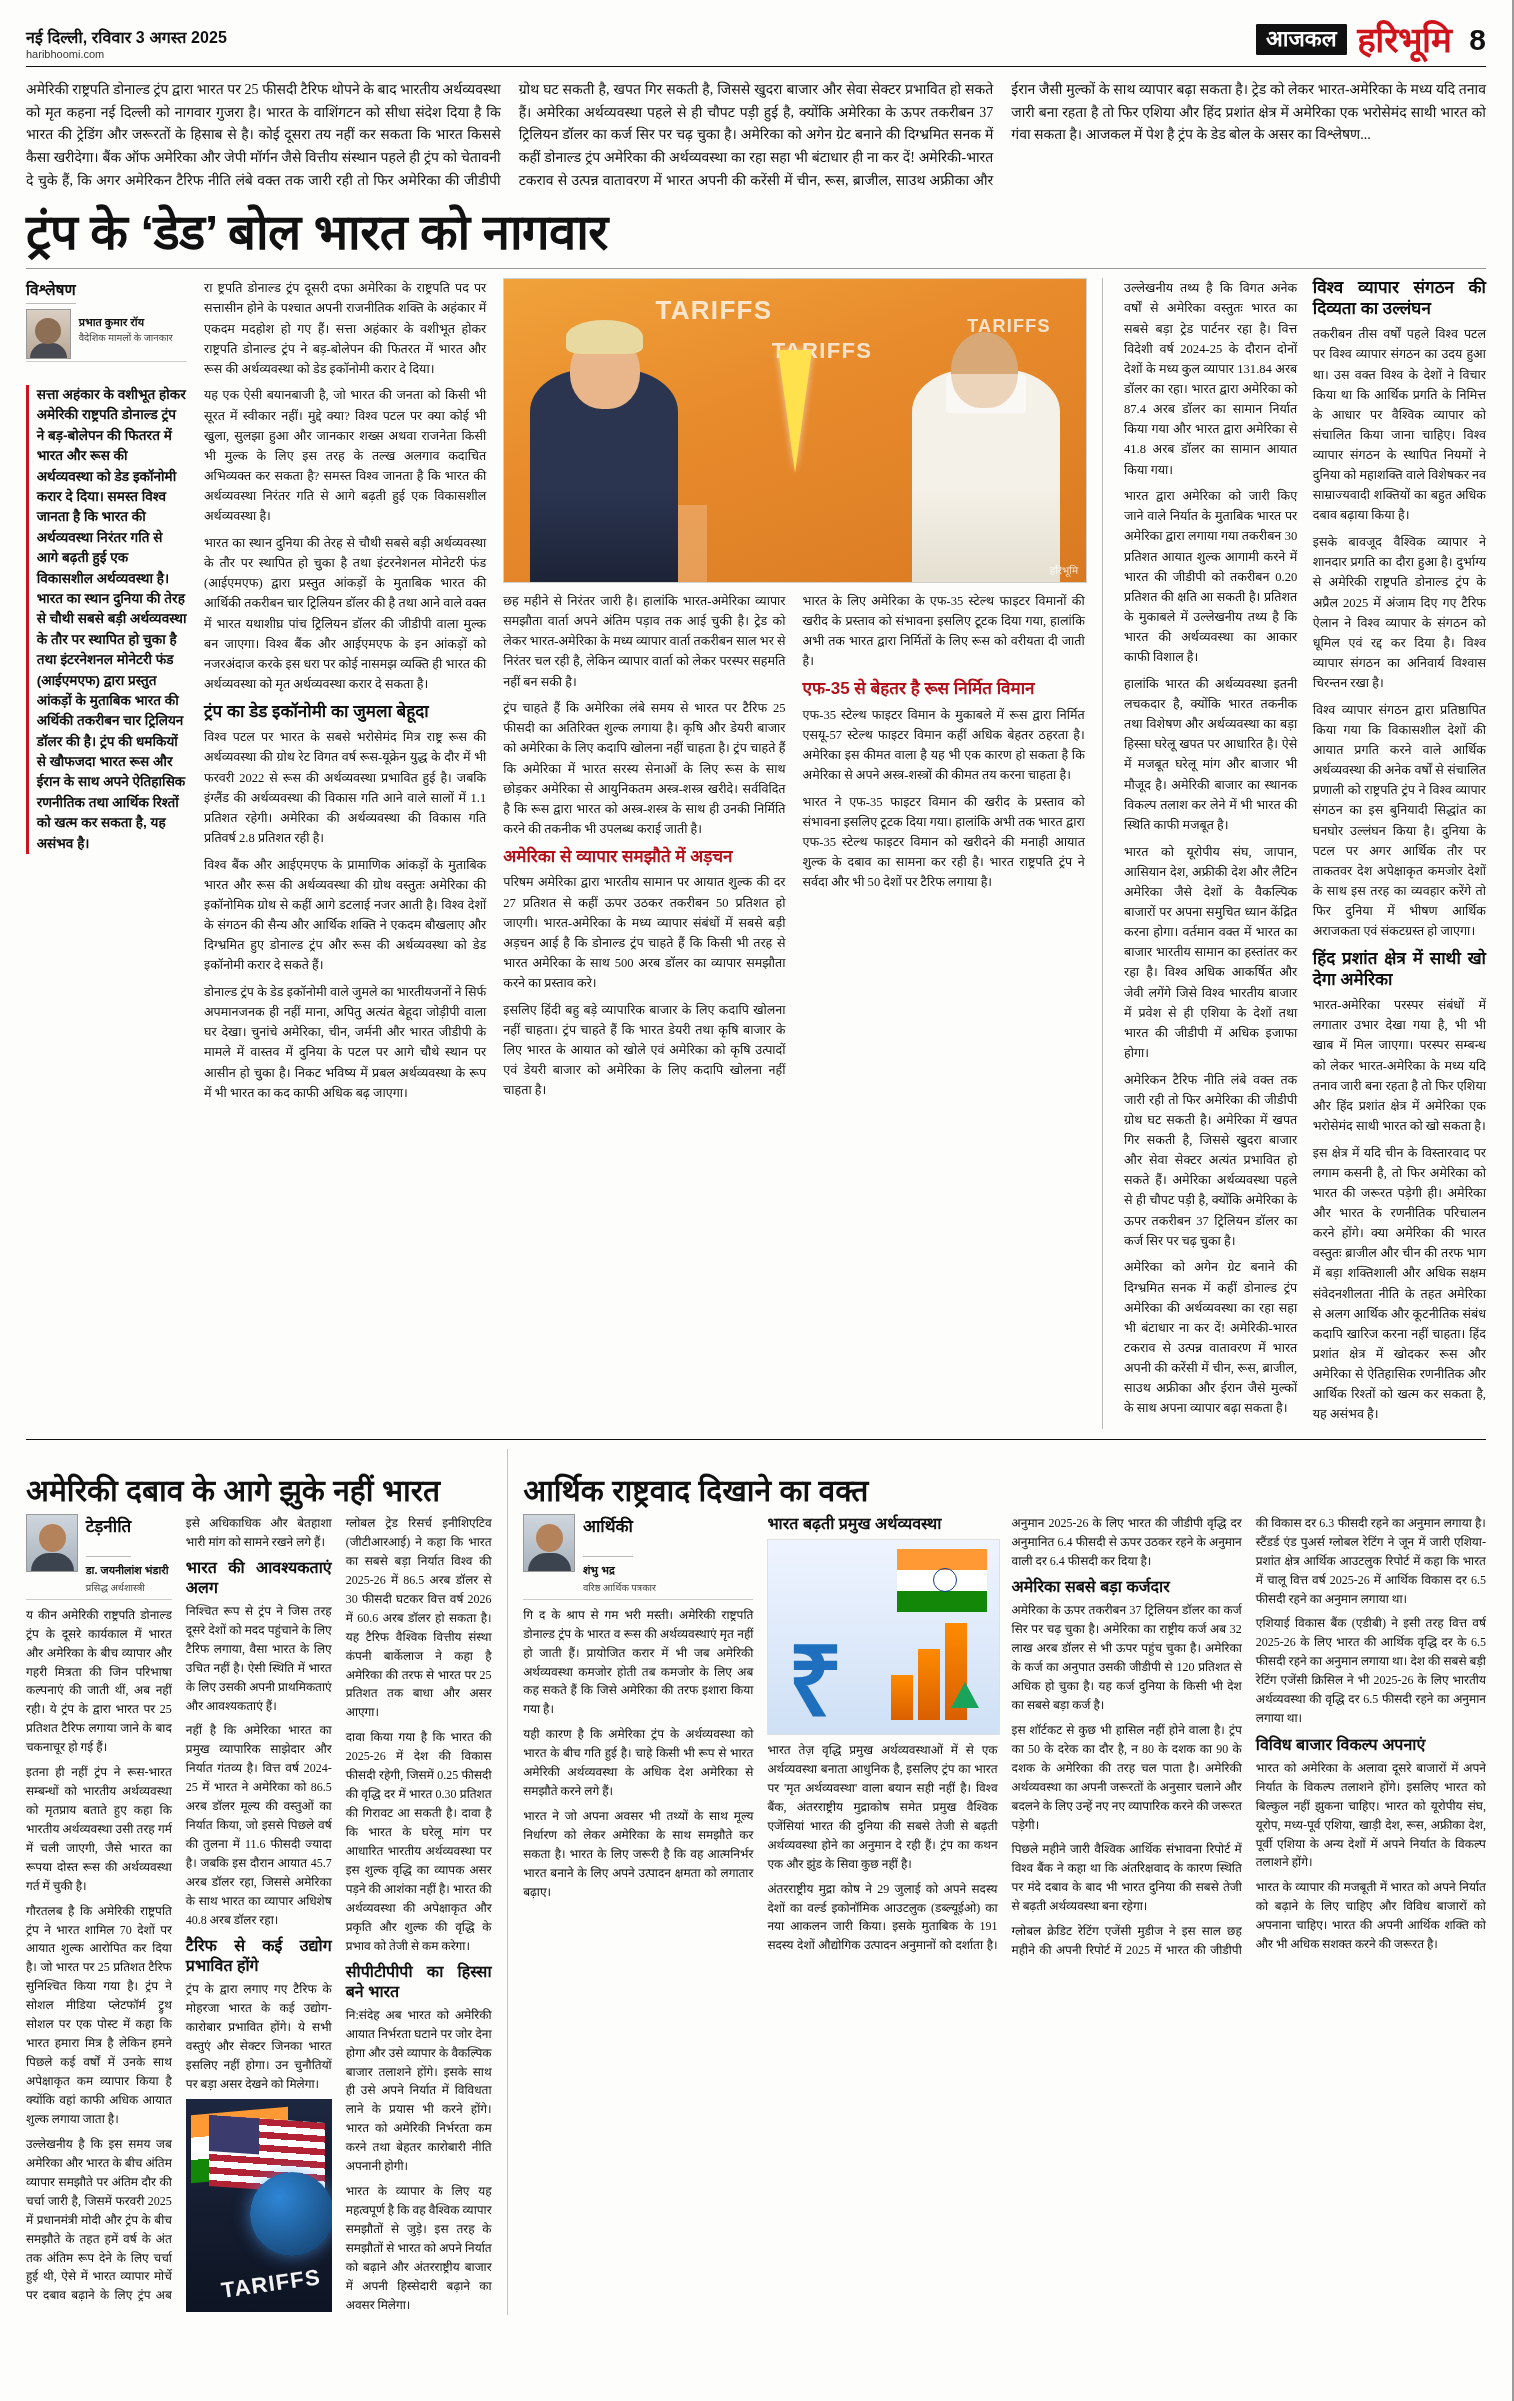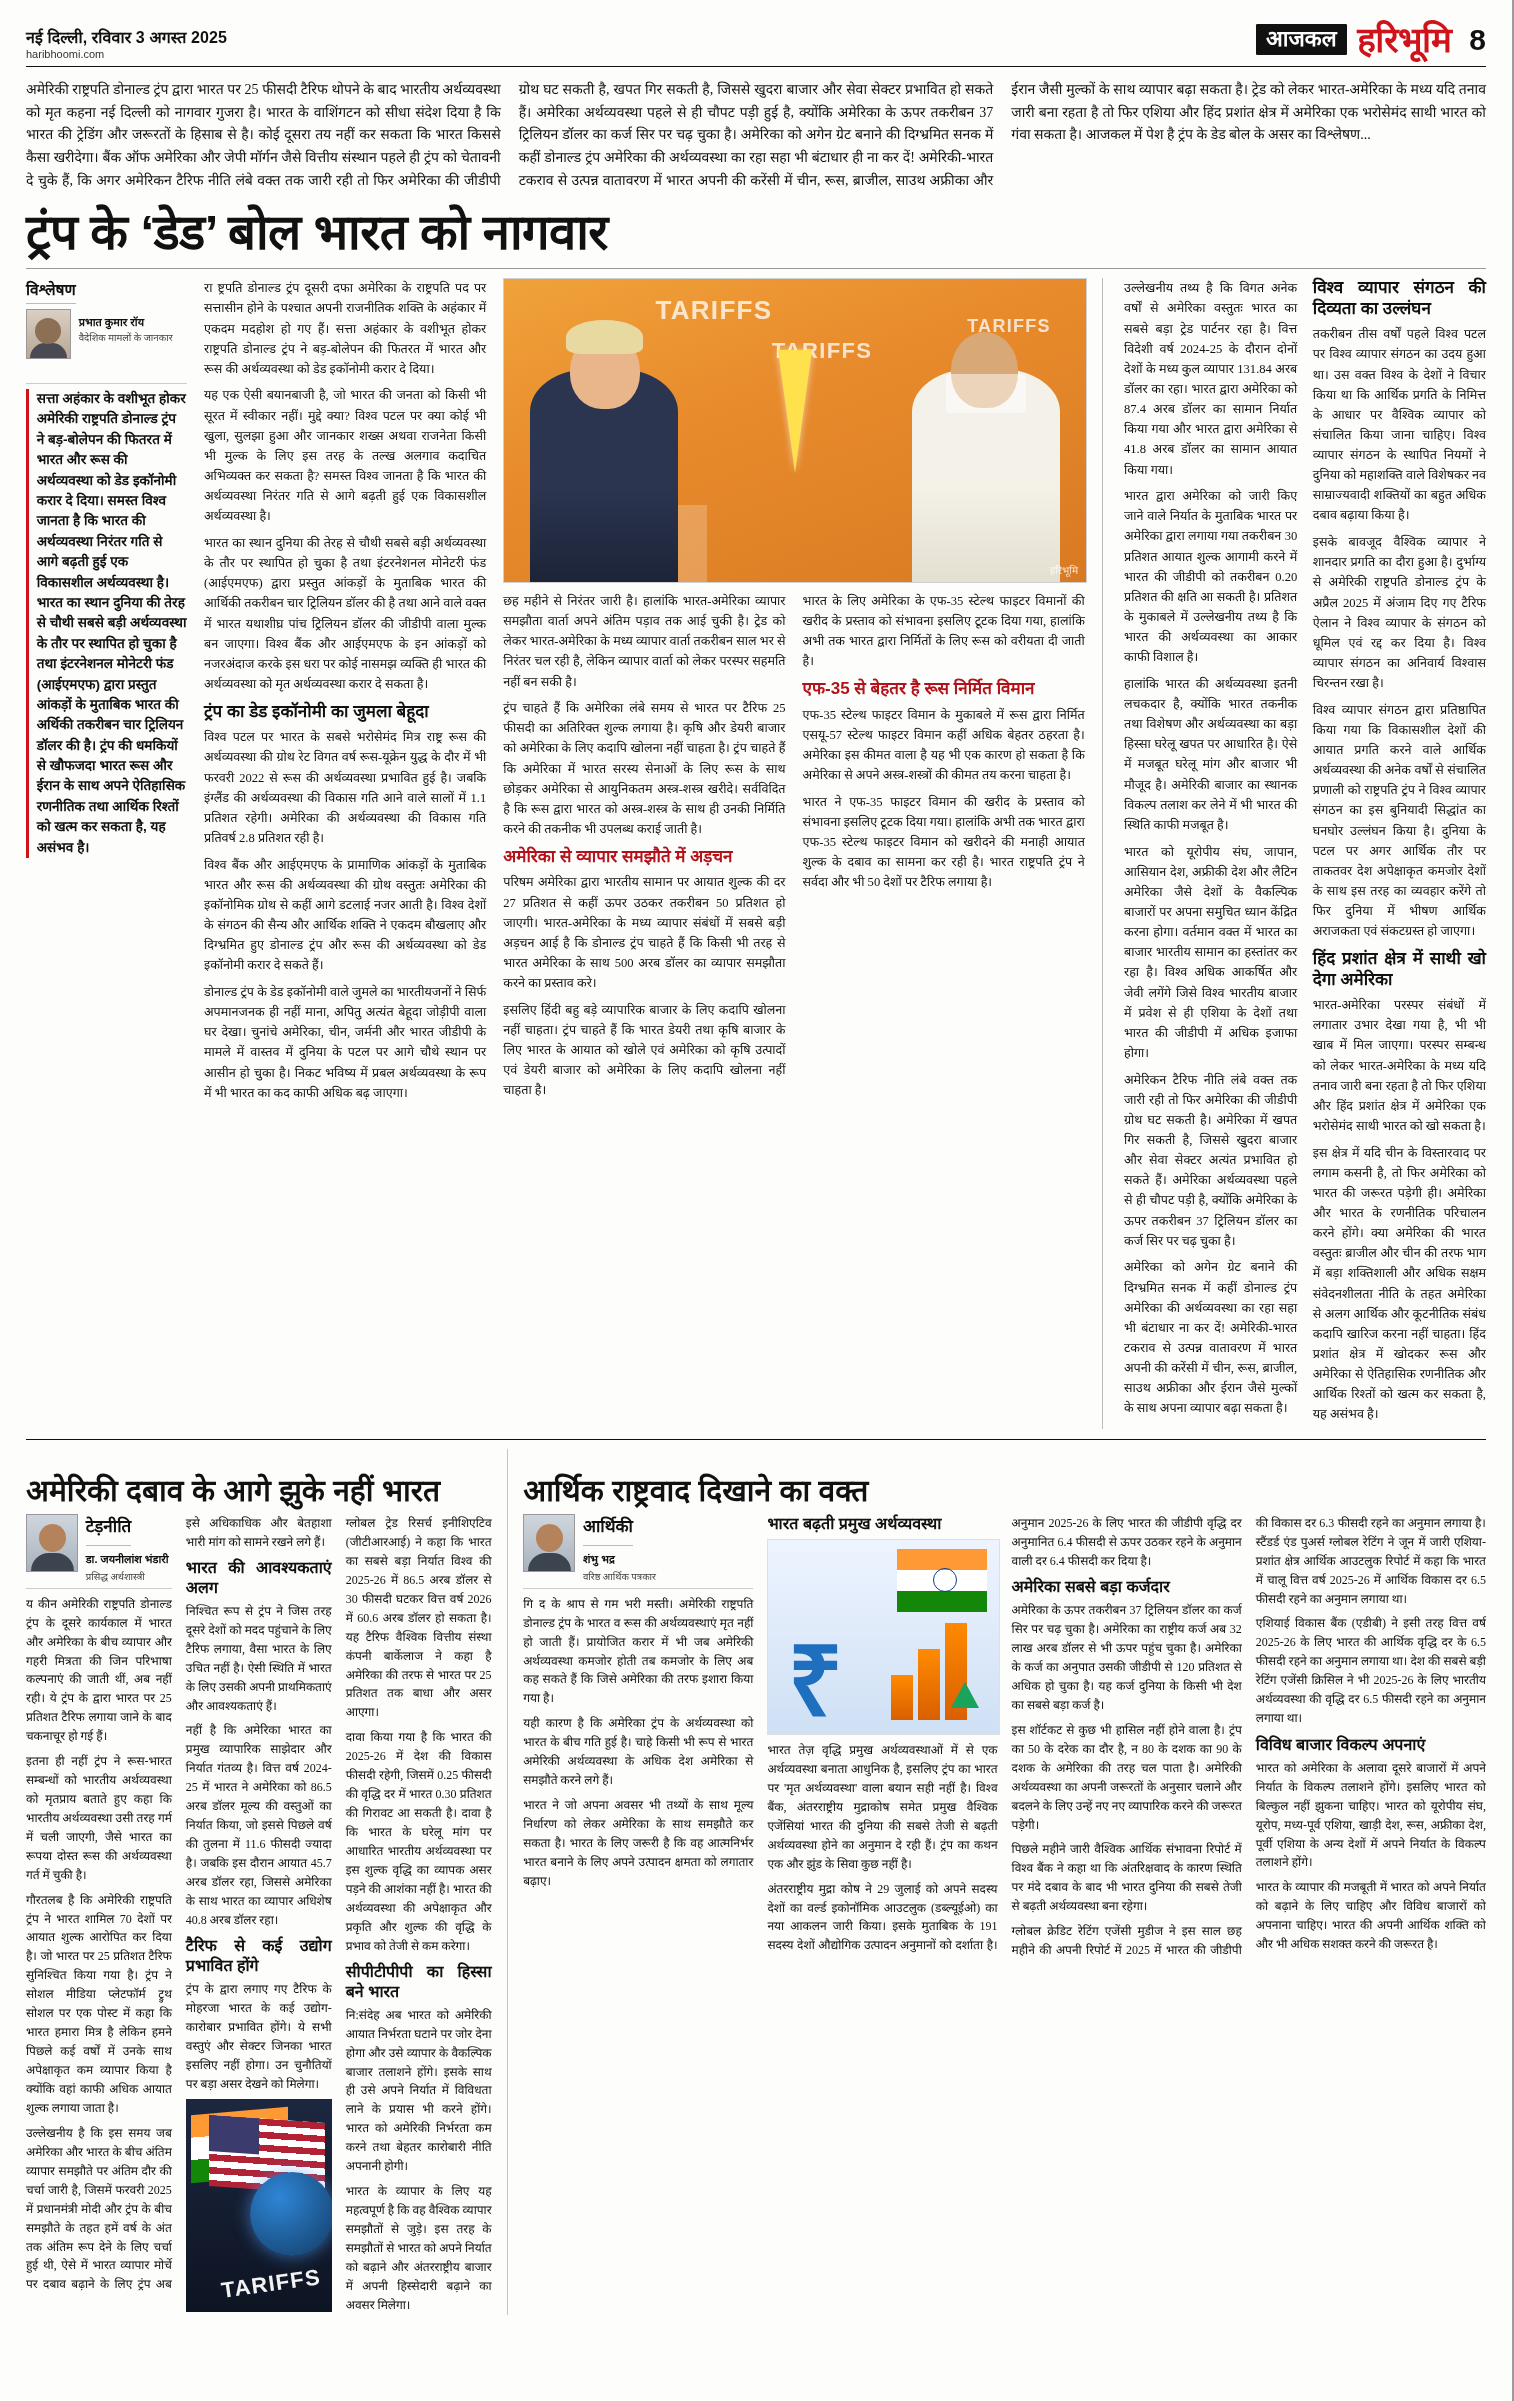--- a/index.html
+++ b/index.html
@@ -102,22 +102,22 @@
   .top-grid {
     display: grid;
     grid-template-columns: 161px 1fr 1fr 1fr 5.2px 362px;
     gap: 0 17px;
   }
   .vline { border-left: 0.6px solid #bbb; height: 100%; }
 
   
   .byline {
     border-bottom: 0.6px solid #ccc;
-    padding-bottom: 24px;
-    margin-bottom: 5px;
+    padding-bottom: 2px;
+    margin-bottom: 23px;
   }
   .byline-row { display: flex; gap: 7.7px; align-items: flex-start; }
   .avatar {
     width: 43px; height: 48px;
     background: linear-gradient(#d9cfc3, #b9a894);
     border: 0.6px solid #999;
     position: relative;
     overflow: hidden;
     flex: none;
   }
@@ -331,21 +331,21 @@
     left: 3.9px; bottom: 0;
     width: 43px; height: 18px;
     border-radius: 19.4px 19.4px 0 0;
     background: #3c4450;
   }
   .kicker2 {
     font-family: "Liberation Sans", sans-serif;
     font-size: 17px;
     font-weight: bold;
     border-bottom: 0.6px solid #bbb;
-    padding-bottom: 4px;
+    padding-bottom: 15px;
     display: inline-block;
   }
   .inline-head {
     font-family: "Liberation Sans", sans-serif;
     font-weight: bold;
     font-size: 16px;
     margin: 6.5px 0 4.5px 0;
     color: #111;
     line-height: 1.22;
     break-after: avoid;

